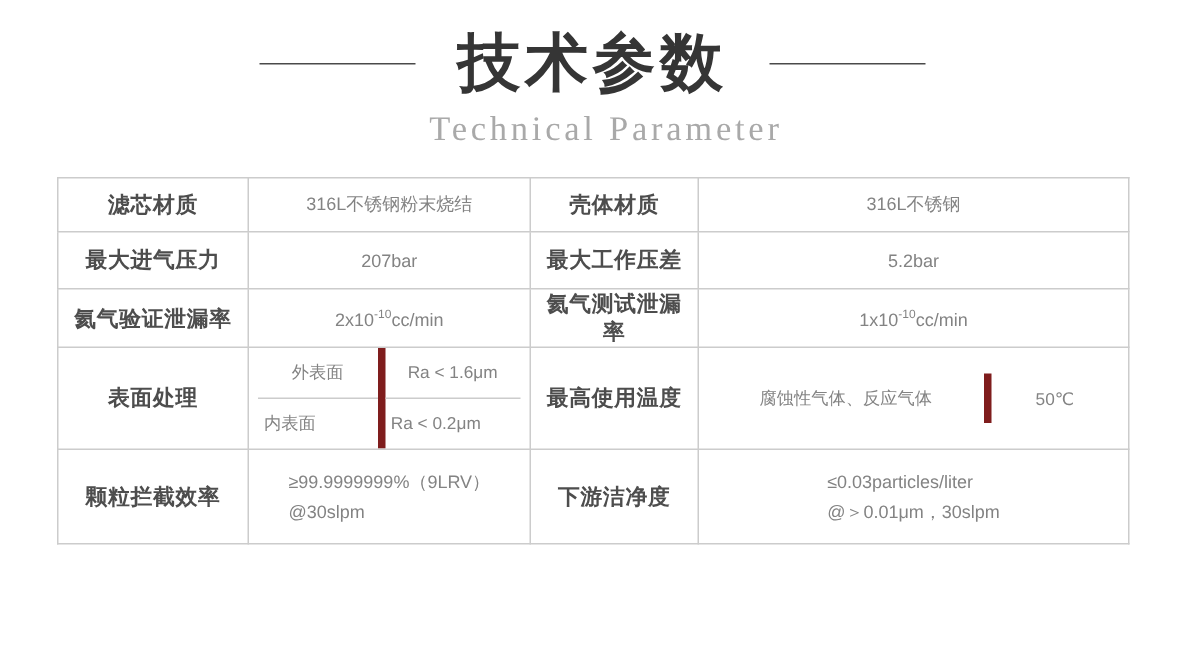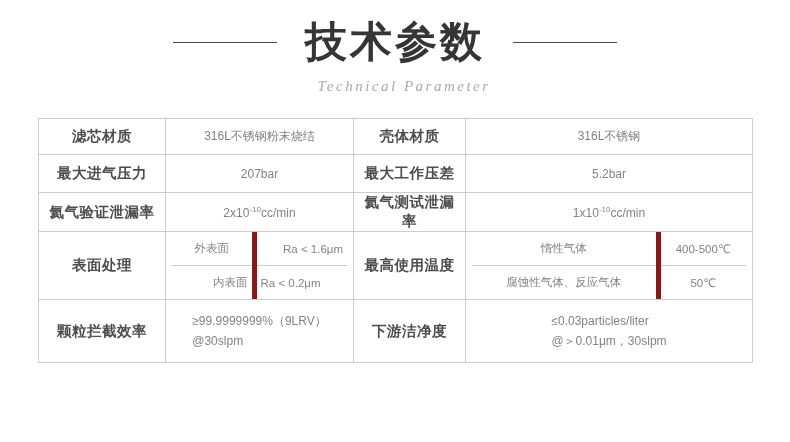--- a/index.html
+++ b/index.html
@@ -38,22 +38,21 @@
     font-size: 42px;
     font-weight: bold;
     color: #353535;
     letter-spacing: 3px;
     line-height: 52px;
     white-space: nowrap;
   }
   .sub-title {
     margin-top: 4px;
     font-family: "Liberation Serif", "DejaVu Serif", serif;
-    font-style: italic;
-    font-size: 15px;
+    font-size: 23px;
     color: #a9a9a9;
     letter-spacing: 2.5px;
     line-height: 28px;
     padding-left: 18px;
   }
 
   
   .table-wrap {
     margin: 18px 0 0 38px;
     width: 714px;
@@ -164,42 +163,38 @@
         <td class="lbl">表面处理</td>
         <td class="nopad">
           <table class="inner">
             <colgroup>
                 <col style="width:82px">
                 <col>
               </colgroup>
             <tbody>
               <tr>
                 <td class="val sub divider" style="text-align:center">外表面</td>
-                <td class="val sub" style="text-align:right">Ra &lt; 1.6μm</td>
+                <td class="val sub" style="text-align:center">Ra &lt; 1.6μm</td>
               </tr>
               <tr>
-                <td class="val sub divider" style="text-align:right">内表面</td>
+                <td class="val sub divider" style="text-align:left">内表面</td>
                 <td class="val sub" style="text-align:left">Ra &lt; 0.2μm</td>
               </tr>
             </tbody>
           </table>
         </td>
         <td class="lbl">最高使用温度</td>
         <td class="nopad">
           <table class="inner">
             <colgroup>
                 <col style="width:186px">
                 <col>
               </colgroup>
             <tbody>
               <tr>
-                <td class="val sub divider" style="text-align:center">惰性气体</td>
-                <td class="val sub" style="text-align:center">400-500℃</td>
-              </tr>
-              <tr>
                 <td class="val sub divider" style="text-align:center">腐蚀性气体、反应气体</td>
                 <td class="val sub" style="text-align:center">50℃</td>
               </tr>
             </tbody>
           </table>
         </td>
       </tr>
 
       <tr style="height:63px">
         <td class="lbl">颗粒拦截效率</td>

